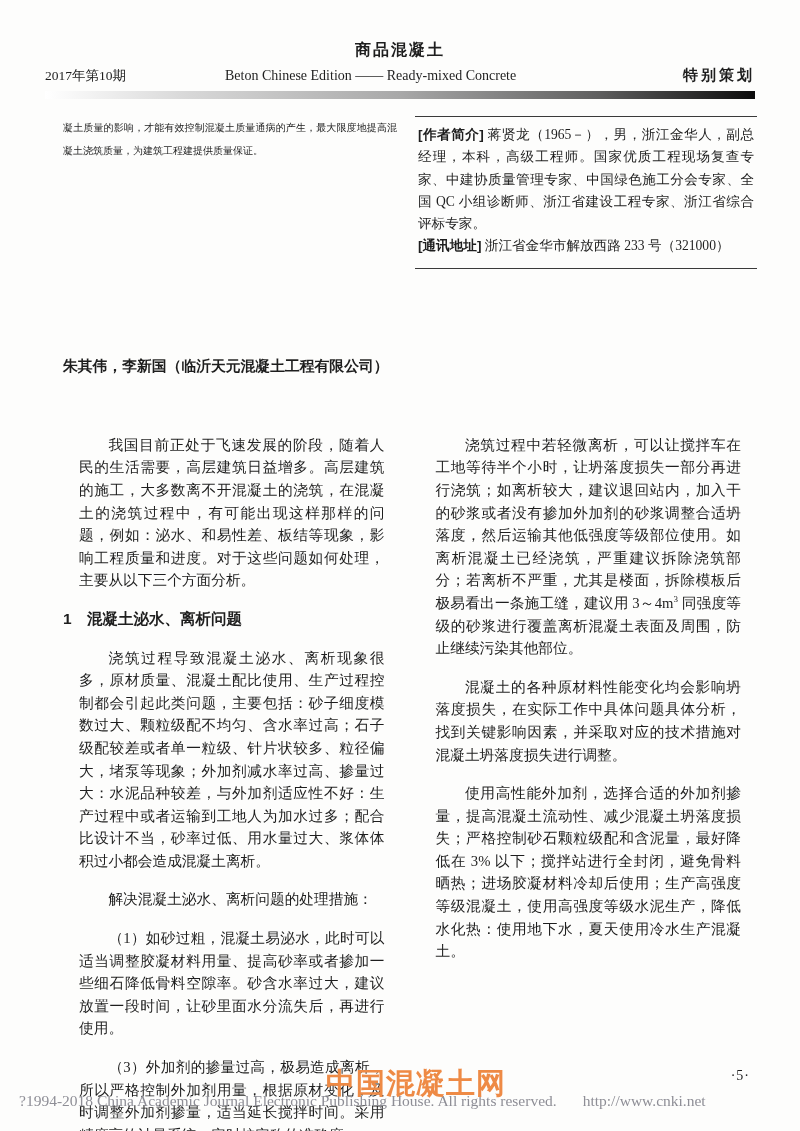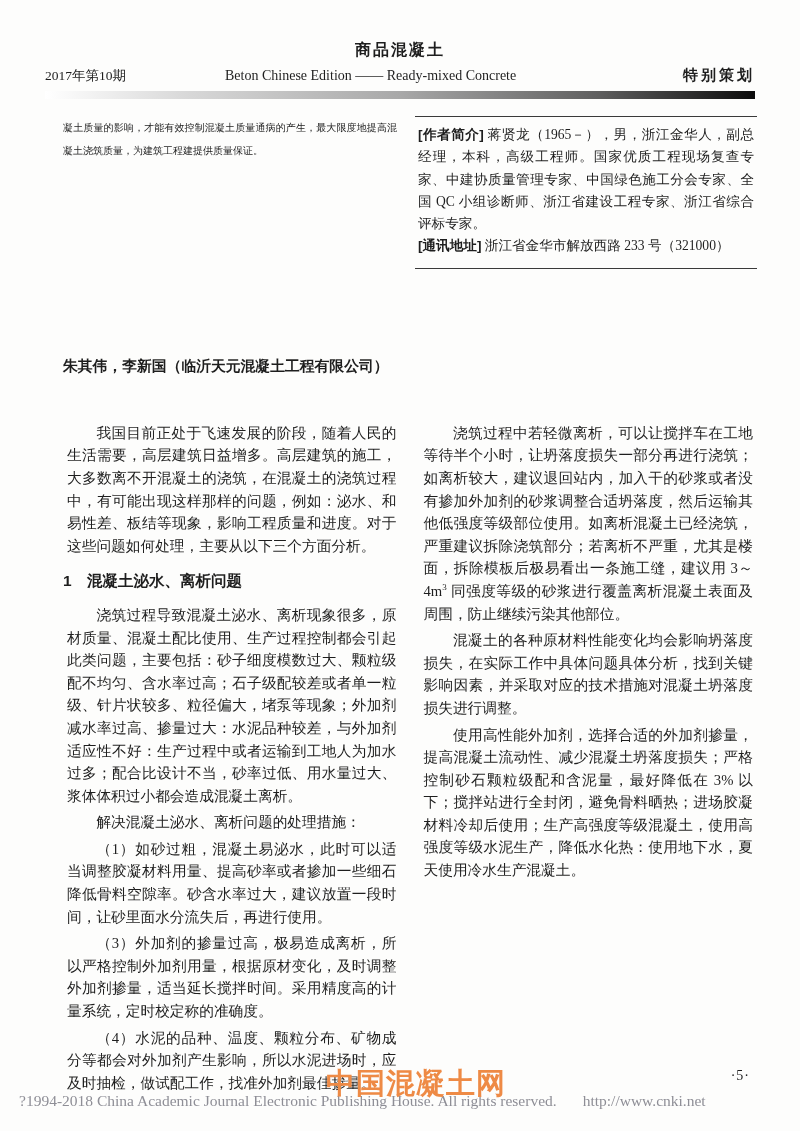--- a/index.html
+++ b/index.html
@@ -57,21 +57,21 @@
   }
   
   .columns{
     display:flex;gap:19px;
     margin:42px 43px 0 63px;
   }
   .col{
     width:338px;
     font-size:14.7px;line-height:22.6px;text-align:justify;
   }
-  .col p{margin:4px;text-indent:2em;}
+  .col p{margin:16px;text-indent:2em;}
   .sec-heading{
     font-family:"Liberation Sans",sans-serif;
     font-weight:bold;font-size:15.5px;
     margin:13px 0 11px 0;text-indent:0 !important;
   }
   sup{font-size:9px;line-height:0;}
   
   .watermark{
     position:absolute;left:326px;top:1064px;
     font-family:"Liberation Sans",sans-serif;

